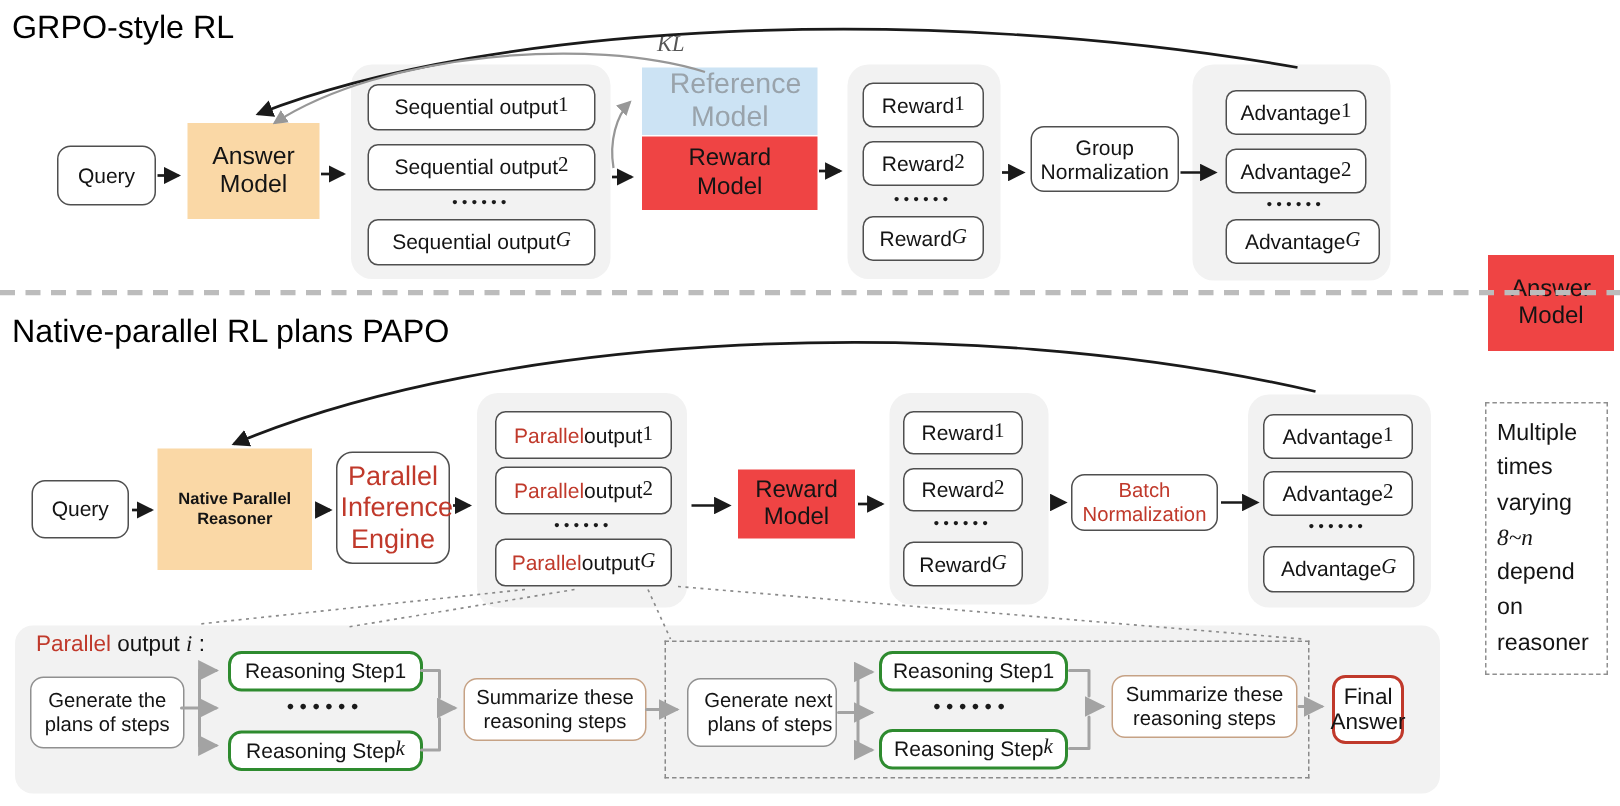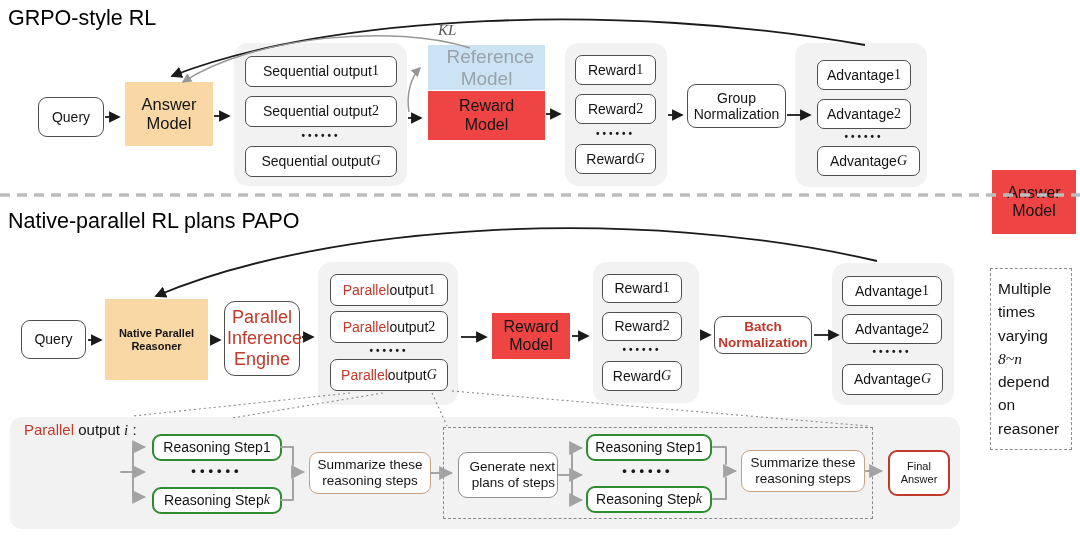--- a/index.html
+++ b/index.html
@@ -151,21 +151,21 @@
     <span>Reward </span>
       <span class="num">2</span>
   </div>
   <div class="abs dots" style="left:602px;top:340px;width:80px;height:18px;">••••••</div>
   <div class="abs wbox cent" style="left:602px;top:361px;width:80px;height:30px;">
     <span>Reward </span>
       <span class="num it">G</span>
   </div>
 
   <div class="abs wbox cent red-t" style="left:714px;top:316px;width:98px;height:38px;border-radius:9px;font-size:13.5px;">
-    <span style="width:92px;font-weight:bold;">Batch Normalization</span>
+    <span style="width:92px;">Batch Normalization</span>
   </div>
 
   <div class="abs group" style="left:832px;top:263px;width:122px;height:142px;"></div>
   <div class="abs wbox cent" style="left:842px;top:276px;width:100px;height:30px;">
     <span>Advantage </span>
       <span class="num">1</span>
   </div>
   <div class="abs wbox cent" style="left:842px;top:314px;width:100px;height:30px;">
     <span>Advantage </span>
       <span class="num">2</span>
@@ -179,20 +179,23 @@
   <div class="abs note" style="left:990px;top:268px;width:82px;height:182px;">
     <span>Multiple times varying </span><span class="it">8~n</span><span> depend on reasoner</span>
   </div>
 
   <div class="abs group" style="left:10px;top:417px;width:950px;height:112px;border-radius:12px;"></div>
 
   <div class="abs" style="left:24px;top:421px;font-size:15px;">
     <span class="red-t">Parallel</span><span> output </span><span class="it">i</span><span> :</span>
   </div>
 
+  <div class="abs wbox cent grayline" style="left:20px;top:451px;width:103px;height:48px;border-radius:9px;font-size:13.5px;">
+    <span style="width:94px;">Generate the plans of steps</span>
+  </div>
 
   <div class="abs wbox cent greenb" style="left:152px;top:434px;width:130px;height:27px;">
     <span>Reasoning Step </span>
       <span>1</span>
   </div>
   <div class="abs bdots" style="left:172px;top:462px;width:90px;height:16px;">••••••</div>
   <div class="abs wbox cent greenb" style="left:152px;top:487px;width:130px;height:27px;">
     <span>Reasoning Step </span>
       <span class="num it">k</span>
   </div>
@@ -214,21 +217,21 @@
   <div class="abs bdots" style="left:598px;top:462px;width:100px;height:16px;">••••••</div>
   <div class="abs wbox cent greenb" style="left:586px;top:486px;width:126px;height:27px;">
     <span>Reasoning Step </span>
       <span class="num it">k</span>
   </div>
 
   <div class="abs wbox cent tanb" style="left:741px;top:450px;width:124px;height:42px;font-size:13.5px;">
     <span style="width:114px;">Summarize these reasoning steps</span>
   </div>
 
-  <div class="abs wbox cent redb" style="left:888px;top:450px;width:62px;height:46px;font-size:11px;">
+  <div class="abs wbox cent redb" style="left:888px;top:450px;width:48px;height:46px;font-size:15px;">
     <span style="width:52px;">Final Answer</span>
   </div>
 
   <svg class="overlay" width="1080" height="537" viewBox="0 0 1080 537">
     <defs>
       <marker id="mb" viewBox="0 0 10 10" refX="8.5" refY="5" markerWidth="6.5" markerHeight="6.5" orient="auto-start-reverse">
           <path d="M0,0 L10,5 L0,10 z" fill="#1a1a1a"></path>
         </marker>
       <marker id="mg" viewBox="0 0 10 10" refX="8.5" refY="5" markerWidth="6.5" markerHeight="6.5" orient="auto-start-reverse">
           <path d="M0,0 L10,5 L0,10 z" fill="#979797"></path>

